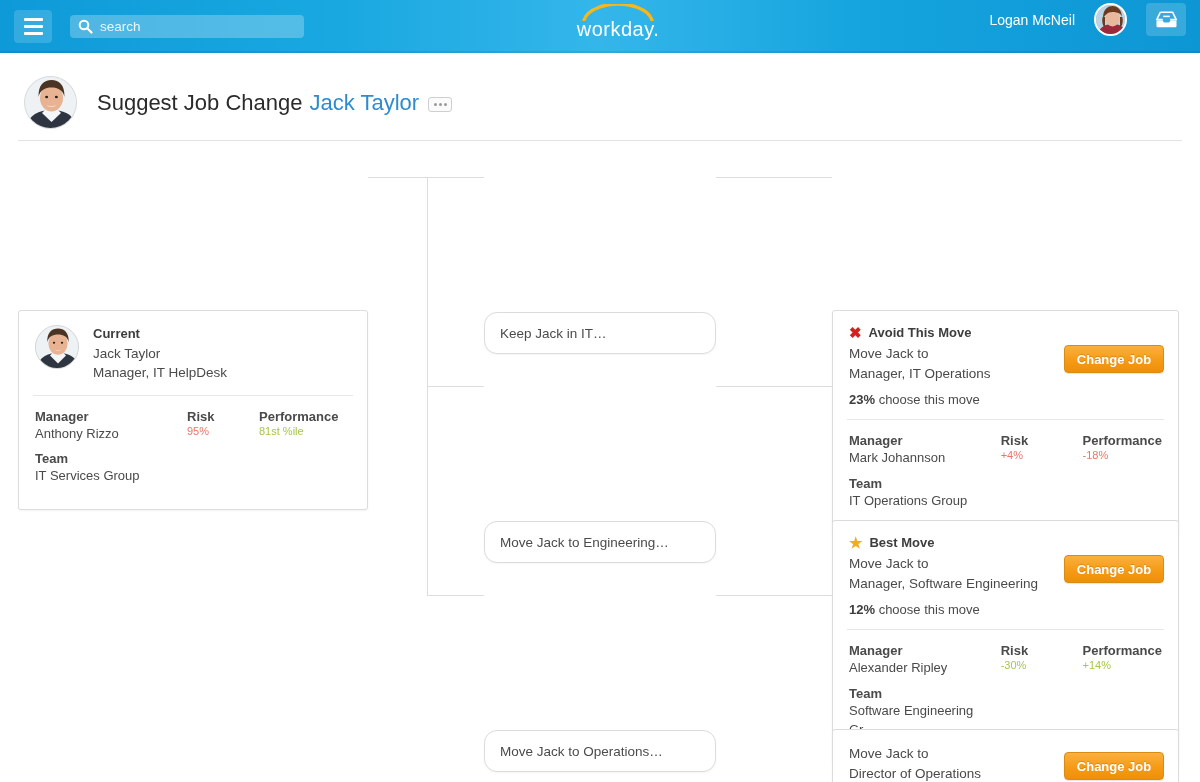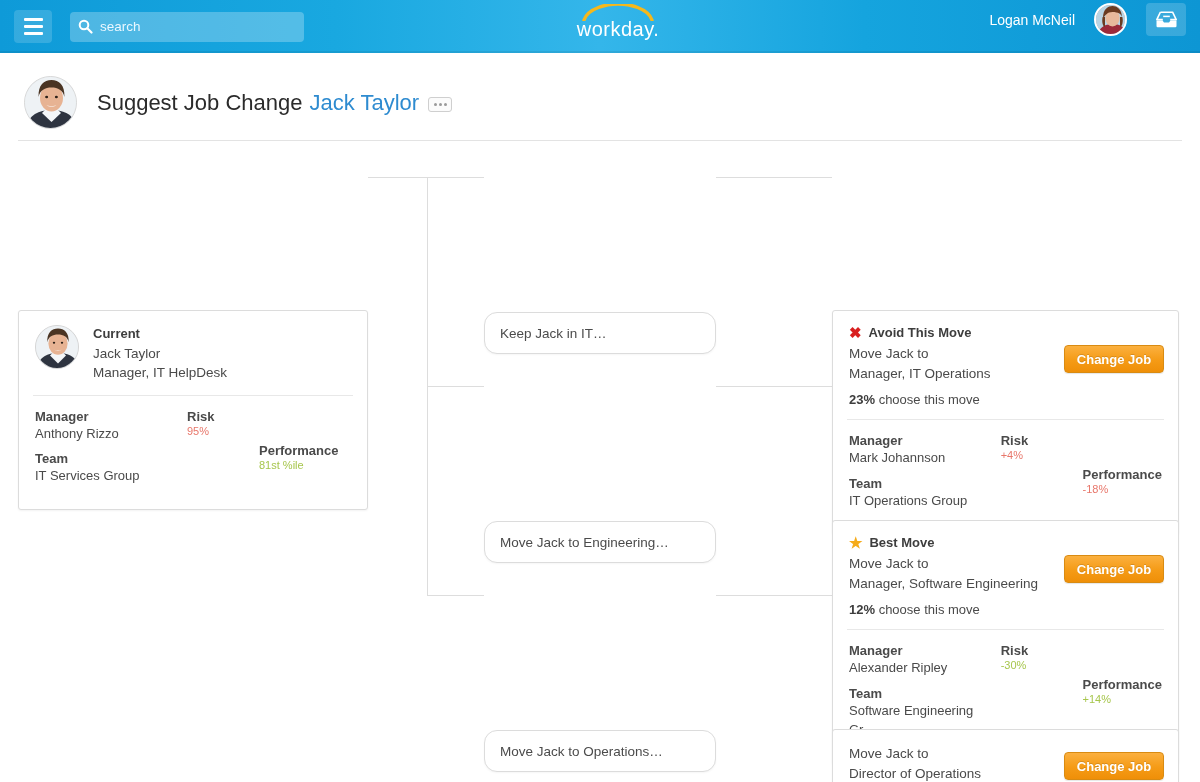--- a/index.html
+++ b/index.html
@@ -41,21 +41,21 @@
     flex: 0 0 auto;
   }
   .hamburger span {
     display: block;
     width: 19px; height: 3px;
     border-radius: 1px;
     background: #ffffff;
   }
   .searchbox {
     margin-left: 18px;
-    width: 234px; height: 30px;
+    width: 234px; height: 23px;
     border-radius: 4px;
     background: rgba(255,255,255,0.26);
     display: flex; align-items: center;
     padding: 0 8px;
     cursor: text;
   }
   .searchbox .mag { flex: 0 0 auto; margin-right: 7px; display:block; }
   .search-input {
     border: 0; background: transparent; outline: none;
     font-family: "Liberation Sans", sans-serif;
@@ -174,21 +174,21 @@
   .cc-name, .cc-role { font-size: 13.5px; color: #4a4a4a; }
   .divider { height: 1px; background: #e8e8e8; margin: 0 14px; }
 
   .stats {
     display: flex;
     padding: 13px 16px 15px 16px;
     font-size: 13px;
   }
   .stat-col-left { width: 152px; }
   .stat-col-mid  { width: 72px; }
-  .stat-col-right{ flex: 1; margin-top: 34px; }
+  .stat-col-right{ flex: 1; }
   .stat-h { font-weight: bold; color: #4a4a4a; }
   .stat-v { color: #4a4a4a; line-height: 1.5; }
   .stat-block { margin-bottom: 8px; }
   .stat-num { font-size: 11px; line-height: 1.45; }
   .neg { color: #e8776b; }
   .pos { color: #a7c64d; }
 
   
   .node {
     position: absolute;

